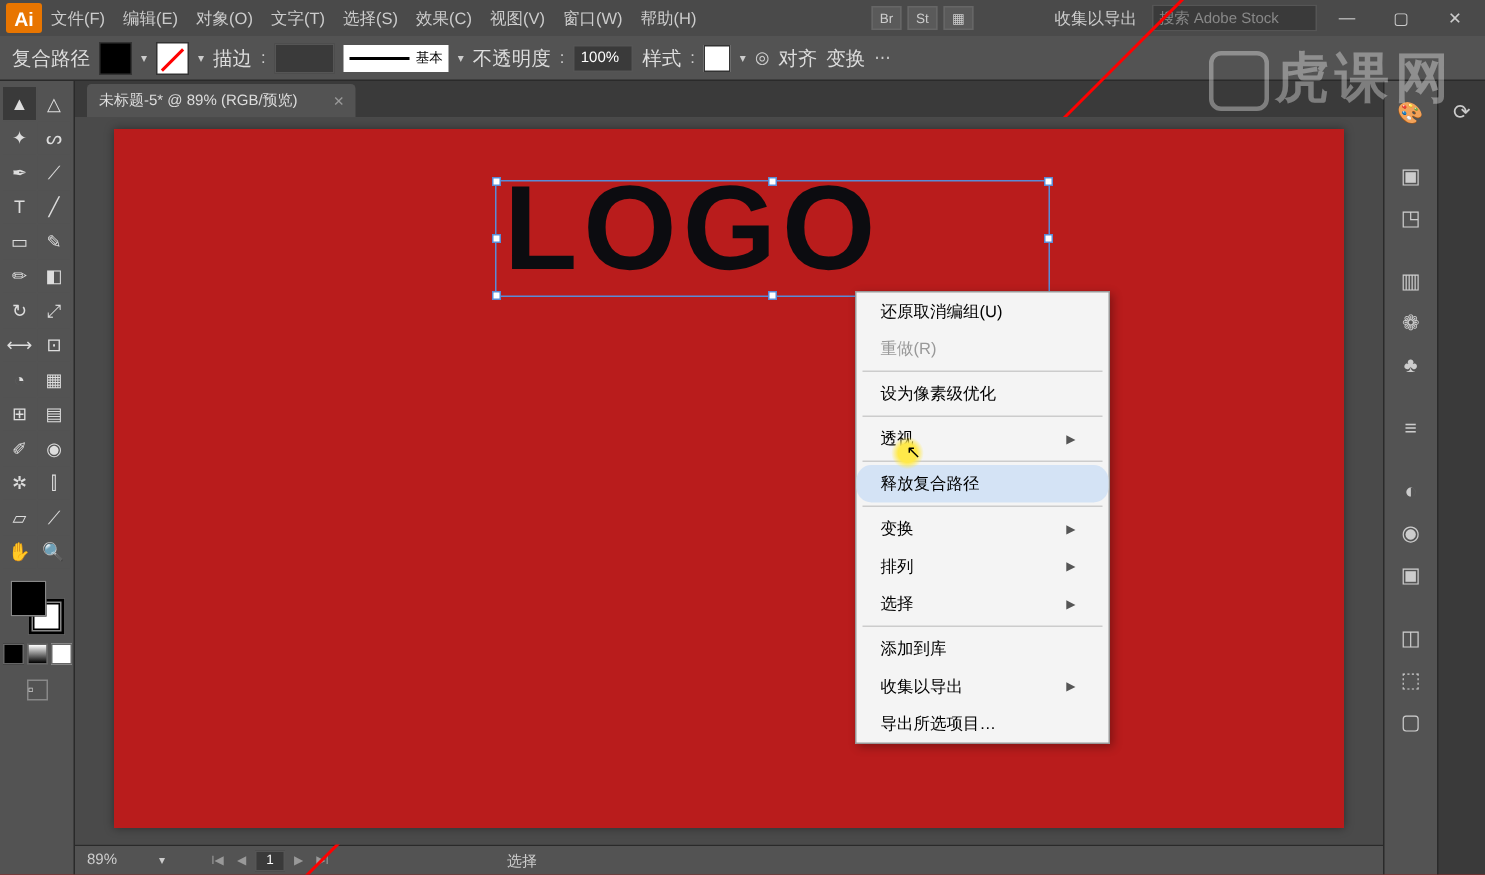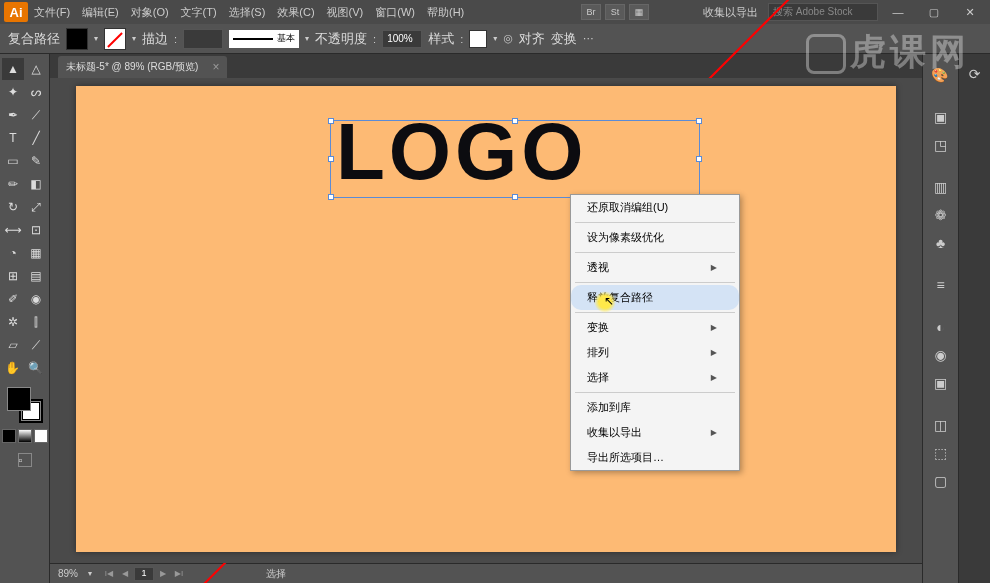--- a/index.html
+++ b/index.html
@@ -39,45 +39,45 @@
 .fill-stroke { position: relative; width: 36px; height: 36px; }
 .fill-sw { position: absolute; left: 0; top: 0; width: 24px; height: 24px; background: #000; border: 1px solid #888; }
 .stroke-sw { position: absolute; right: 0; bottom: 0; width: 24px; height: 24px; background: #fff; border: 4px solid #000; }
 .stroke-sw::after { content: ''; position: absolute; inset: -2px; border: 1px solid #888; }
 .mini-row { display: flex; gap: 2px; margin-top: 6px; }
 .mini { width: 14px; height: 14px; border: 1px solid #666; }
 
 
 .doc-area { flex: 1; background: #4a4a4a; display: flex; flex-direction: column; }
 .tab-bar { height: 24px; background: #3a3a3a; display: flex; align-items: flex-end; padding-left: 8px; }
-.doc-tab { height: 22px; background: #535353; padding: 0 8px; display: flex; align-items: center; gap: 14px; font-size: 10px; color: #ddd; border-top-left-radius: 3px; border-top-right-radius: 3px; }
+.doc-tab { height: 22px; background: #535353; padding: 0 8px; display: flex; align-items: center; gap: 24px; font-size: 10px; color: #ddd; border-top-left-radius: 3px; border-top-right-radius: 3px; }
 .tab-close { font-size: 12px; color: #999; }
 .canvas-wrap { flex: 1; background: #4a4a4a; padding: 8px 8px 0 8px; position: relative; overflow: hidden; }
-.artboard { background: #fdba74; width: 820px; height: 466px; margin: 0 auto; position: relative; box-shadow: 0 0 6px rgba(0,0,0,0.4); }
+.artboard { background: #b91c1c; width: 820px; height: 466px; margin: 0 auto; position: relative; box-shadow: 0 0 6px rgba(0,0,0,0.4); }
 .logo-text { position: absolute; left: 260px; top: 20px; font-size: 80px; font-weight: 900; letter-spacing: 4px; color: #0c0c10; font-family: Arial Black, Arial, sans-serif; }
 .selection-box { position: absolute; left: 254px; top: 34px; width: 370px; height: 78px; border: 1px solid #5a8bd6; }
 .sel-handle { position: absolute; width: 6px; height: 6px; border: 1px solid #5a8bd6; background: #fff; }
 .sel-handle.tl { left: -3px; top: -3px; } .sel-handle.tr { right: -3px; top: -3px; }
 .sel-handle.bl { left: -3px; bottom: -3px; } .sel-handle.br { right: -3px; bottom: -3px; }
 .sel-handle.tm { left: 50%; top: -3px; margin-left: -3px; } .sel-handle.bm { left: 50%; bottom: -3px; margin-left: -3px; }
 .sel-handle.ml { left: -3px; top: 50%; margin-top: -3px; } .sel-handle.mr { right: -3px; top: 50%; margin-top: -3px; }
 
 
 .context-menu { position: absolute; left: 570px; top: 194px; width: 170px; background: #f4f4f4; border: 1px solid #999; box-shadow: 2px 2px 6px rgba(0,0,0,0.3); font-size: 11px; color: #000; z-index: 100; }
 .cm-item { padding: 5px 22px 5px 16px; position: relative; display: flex; justify-content: space-between; align-items: center; }
 .cm-item.hover { background: #d4e3f5; border-radius: 10px; }
 .cm-item.disabled { color: #999; }
 .cm-sep { height: 1px; background: #ccc; margin: 2px 4px; }
 .cm-arrow { font-size: 8px; color: #555; }
 
 .cursor-spot { position: absolute; left: 594px; top: 291px; width: 22px; height: 22px; background: radial-gradient(circle, #ffe94a 40%, rgba(255,233,74,0) 70%); border-radius: 50%; z-index: 101; }
 .cursor-arrow { position: absolute; left: 604px; top: 294px; z-index: 102; font-size: 12px; color: #000; }
 
 
-.statusbar { height: 20px; background: #535353; border-top: 1px solid #2a2a2a; display: flex; align-items: center; padding: 0 8px; gap: 10px; font-size: 10px; color: #ccc; }
+.statusbar { height: 20px; background: #535353; border-top: 1px solid #2a2a2a; display: flex; align-items: center; padding: 0 8px; gap: 28px; font-size: 10px; color: #ccc; }
 .nav-page { display: flex; align-items: center; gap: 2px; }
 .nav-btn { width: 14px; height: 14px; font-size: 8px; display: flex; align-items: center; justify-content: center; color: #999; }
 .nav-page-input { width: 20px; height: 14px; background: #3a3a3a; border: 1px solid #555; color: #fff; font-size: 9px; text-align: center; }
 
 
 .right-panels { width: 36px; background: #535353; border-left: 1px solid #2a2a2a; display: flex; flex-direction: column; align-items: center; padding-top: 8px; gap: 2px; }
 .rpanel { width: 26px; height: 26px; display: flex; align-items: center; justify-content: center; background: #535353; color: #ccc; font-size: 14px; }
 .rpanel-sep { height: 12px; }
 .cc-panel { width: 32px; background: #3a3a3a; border-left: 1px solid #2a2a2a; display: flex; flex-direction: column; align-items: center; padding-top: 8px; }
 .cc-icon { width: 24px; height: 24px; display: flex; align-items: center; justify-content: center; color: #ccc; font-size: 14px; }
@@ -268,20 +268,21 @@
     <div class="rpanel">⬚</div>
     <div class="rpanel">▢</div>
   </div>
   <div class="cc-panel">
     <div class="cc-icon">⟳</div>
   </div>
 </div>
 
 <div class="context-menu">
   <div class="cm-item">还原取消编组(U)</div>
+  <div class="cm-item disabled">重做(R)</div>
   <div class="cm-sep"></div>
   <div class="cm-item">设为像素级优化</div>
   <div class="cm-sep"></div>
   <div class="cm-item">
       <span>透视</span>
       <span class="cm-arrow">▶</span>
     </div>
   <div class="cm-sep"></div>
   <div class="cm-item hover">释放复合路径</div>
   <div class="cm-sep"></div>

